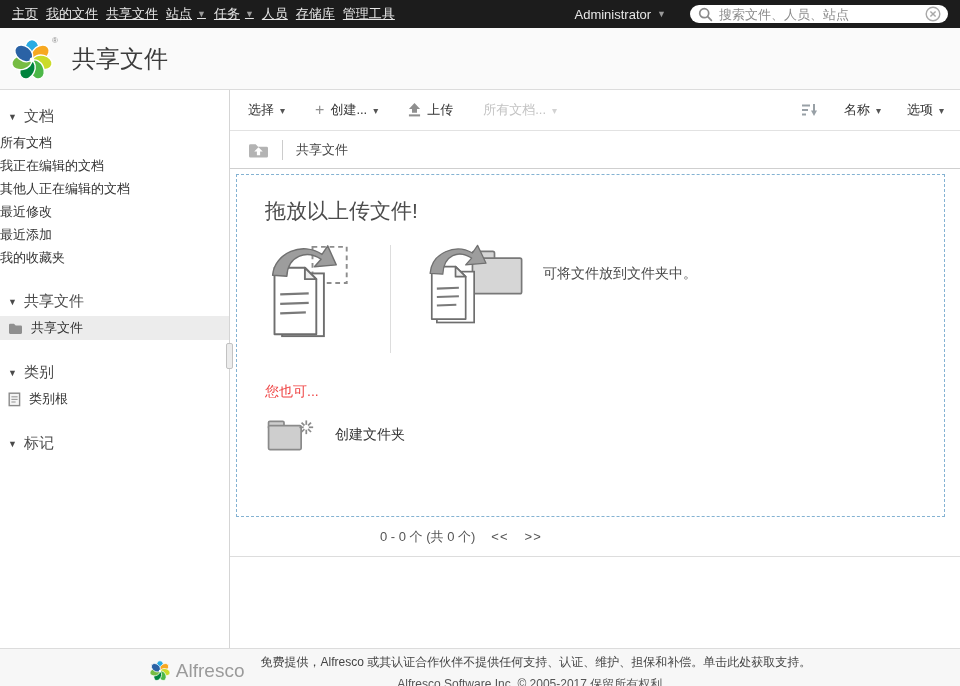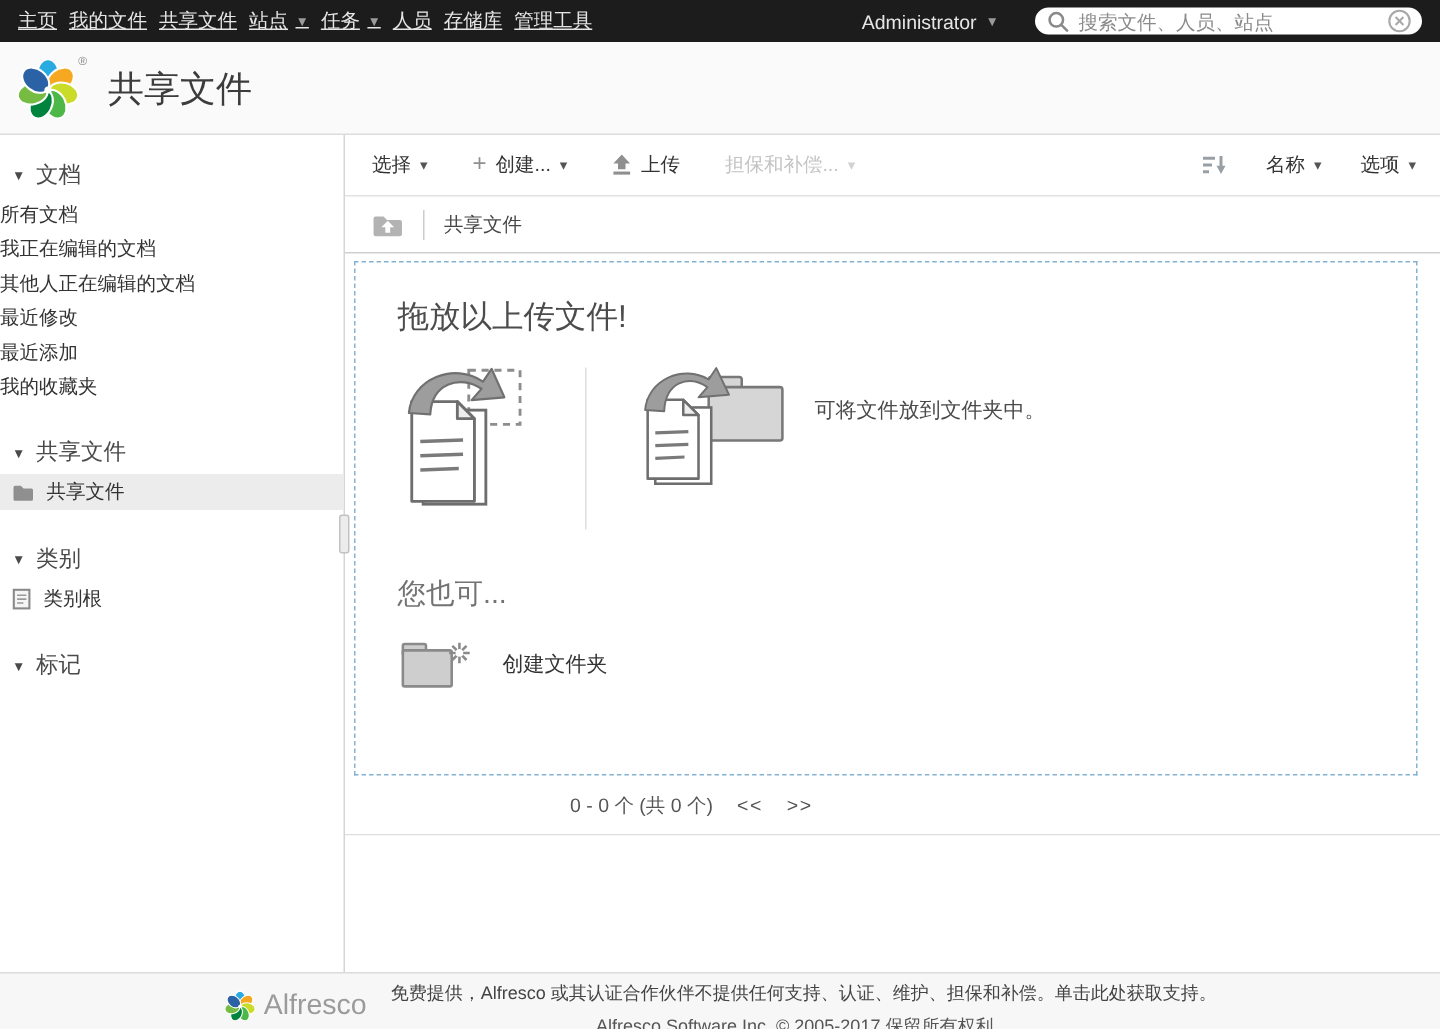--- a/index.html
+++ b/index.html
@@ -53,21 +53,21 @@
   .bc-label { font-size:13px; color:#474747; }
 
   
   .dropzone { margin:5px 15px 0 6px; height:343px; border:1px dashed #84b2d2; padding:16px 20px 32px 28px; overflow:hidden; flex:none; }
   .dz-title { font-size:21px; color:#4c4c4c; font-weight:400; margin:6px 0 16px; }
   .dz-cols { display:flex; align-items:flex-start; }
   .dz-col { display:flex; align-items:flex-start; gap:18px; }
   .dz-text { font-size:14px; color:#4a4a4a; line-height:1.55; width:182px; margin-top:16px; }
   .dz-text.wide { width:190px; margin-top:22px; }
   .dz-vdivider { width:1px; align-self:stretch; background:#ddd; margin:4px 34px 0 30px; min-height:108px; }
-  .dz-sub { font-size:19px; color:#737373; font-weight:400; margin:30px 0 16px; }
+  .dz-sub { font-size:14px; color:#ef4444; font-weight:400; margin:30px 0 16px; }
   .dz-action { display:flex; align-items:center; gap:20px; margin-bottom:14px; cursor:pointer; width:max-content; }
   .dz-action-label { font-size:14px; color:#333; }
 
   
   .pagination { height:40px; border-bottom:1px solid #ddd; display:flex; align-items:center; padding-left:150px; gap:16px; font-size:13px; color:#555; flex:none; }
   .pg-ctrl { letter-spacing:1px; cursor:pointer; color:#555; }
   .empty-area { flex:1; background:#fff; }
 
   
   .footer { height:38px; background:#f7f7f7; border-top:1px solid #dcdcdc; display:flex; justify-content:center; align-items:flex-start; gap:16px; padding-top:4px; overflow:hidden; flex:none; }
@@ -224,21 +224,21 @@
           <span class="tb-caret">▾</span>
         </div>
         <div class="tb-btn">
           <svg width="13" height="14" viewBox="0 0 14 15">
             <polygon points="7,0 13,6.5 9.7,6.5 9.7,10.5 4.3,10.5 4.3,6.5 1,6.5" fill="#8f8f8f"></polygon>
             <rect x="1" y="12.2" width="12" height="2.2" fill="#8f8f8f"></rect>
           </svg>
           <span>上传</span>
         </div>
         <div class="tb-btn disabled">
-          <span>担保和补偿...</span>
+          <span>所有文档...</span>
           <span class="tb-caret">▾</span>
         </div>
 
         <div class="tb-right">
           <svg width="17" height="14" viewBox="0 0 17 14" style="cursor:pointer">
             <line x1="1" y1="2.5" x2="9" y2="2.5" stroke="#98a0a6" stroke-width="2"></line>
             <line x1="1" y1="7" x2="7" y2="7" stroke="#98a0a6" stroke-width="2"></line>
             <line x1="1" y1="11.5" x2="5" y2="11.5" stroke="#98a0a6" stroke-width="2"></line>
             <line x1="13" y1="1" x2="13" y2="8" stroke="#98a0a6" stroke-width="2"></line>
             <polygon points="10,7.5 16,7.5 13,13" fill="#98a0a6"></polygon>

